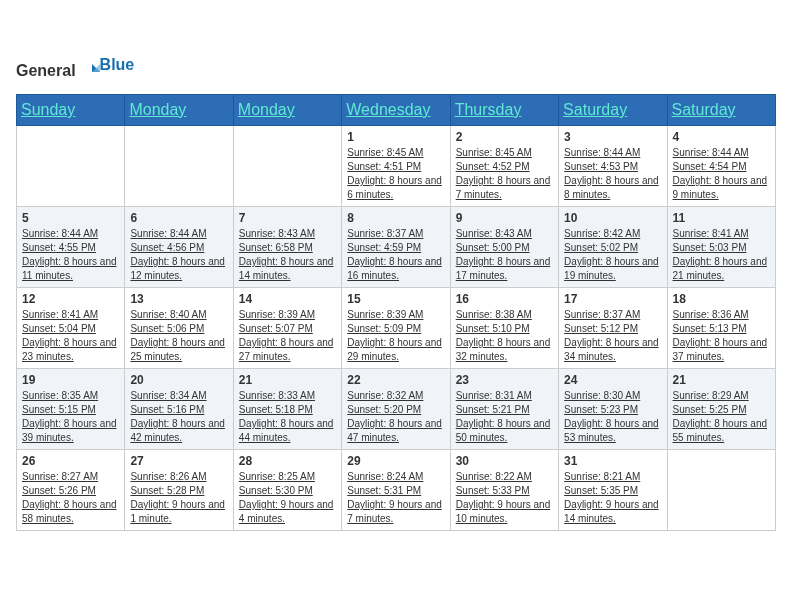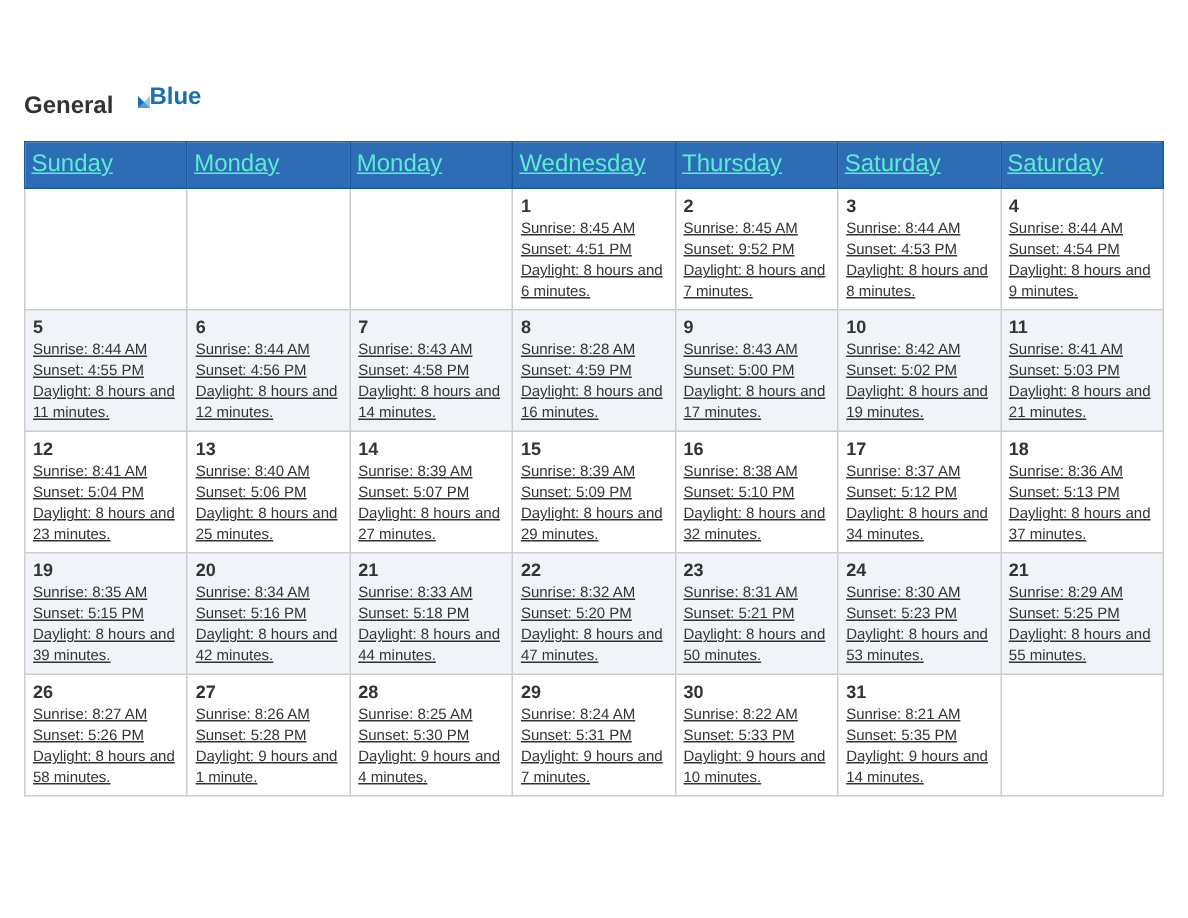--- a/index.html
+++ b/index.html
@@ -124,21 +124,21 @@
         <td class="empty-cell"></td>
         <td>
           <span class="day-number">1</span>
           <div class="day-info">Sunrise: 8:45 AM
 Sunset: 4:51 PM
 Daylight: 8 hours and 6 minutes.</div>
         </td>
         <td>
           <span class="day-number">2</span>
           <div class="day-info">Sunrise: 8:45 AM
-Sunset: 9:52 PM
+Sunset: 4:52 PM
 Daylight: 8 hours and 7 minutes.</div>
         </td>
         <td>
           <span class="day-number">3</span>
           <div class="day-info">Sunrise: 8:44 AM
 Sunset: 4:53 PM
 Daylight: 8 hours and 8 minutes.</div>
         </td>
         <td>
           <span class="day-number">4</span>
@@ -156,26 +156,26 @@
         </td>
         <td>
           <span class="day-number">6</span>
           <div class="day-info">Sunrise: 8:44 AM
 Sunset: 4:56 PM
 Daylight: 8 hours and 12 minutes.</div>
         </td>
         <td>
           <span class="day-number">7</span>
           <div class="day-info">Sunrise: 8:43 AM
-Sunset: 4:58 PM
+Sunset: 6:58 PM
 Daylight: 8 hours and 14 minutes.</div>
         </td>
         <td>
           <span class="day-number">8</span>
-          <div class="day-info">Sunrise: 8:28 AM
+          <div class="day-info">Sunrise: 8:37 AM
 Sunset: 4:59 PM
 Daylight: 8 hours and 16 minutes.</div>
         </td>
         <td>
           <span class="day-number">9</span>
           <div class="day-info">Sunrise: 8:43 AM
 Sunset: 5:00 PM
 Daylight: 8 hours and 17 minutes.</div>
         </td>
         <td>

